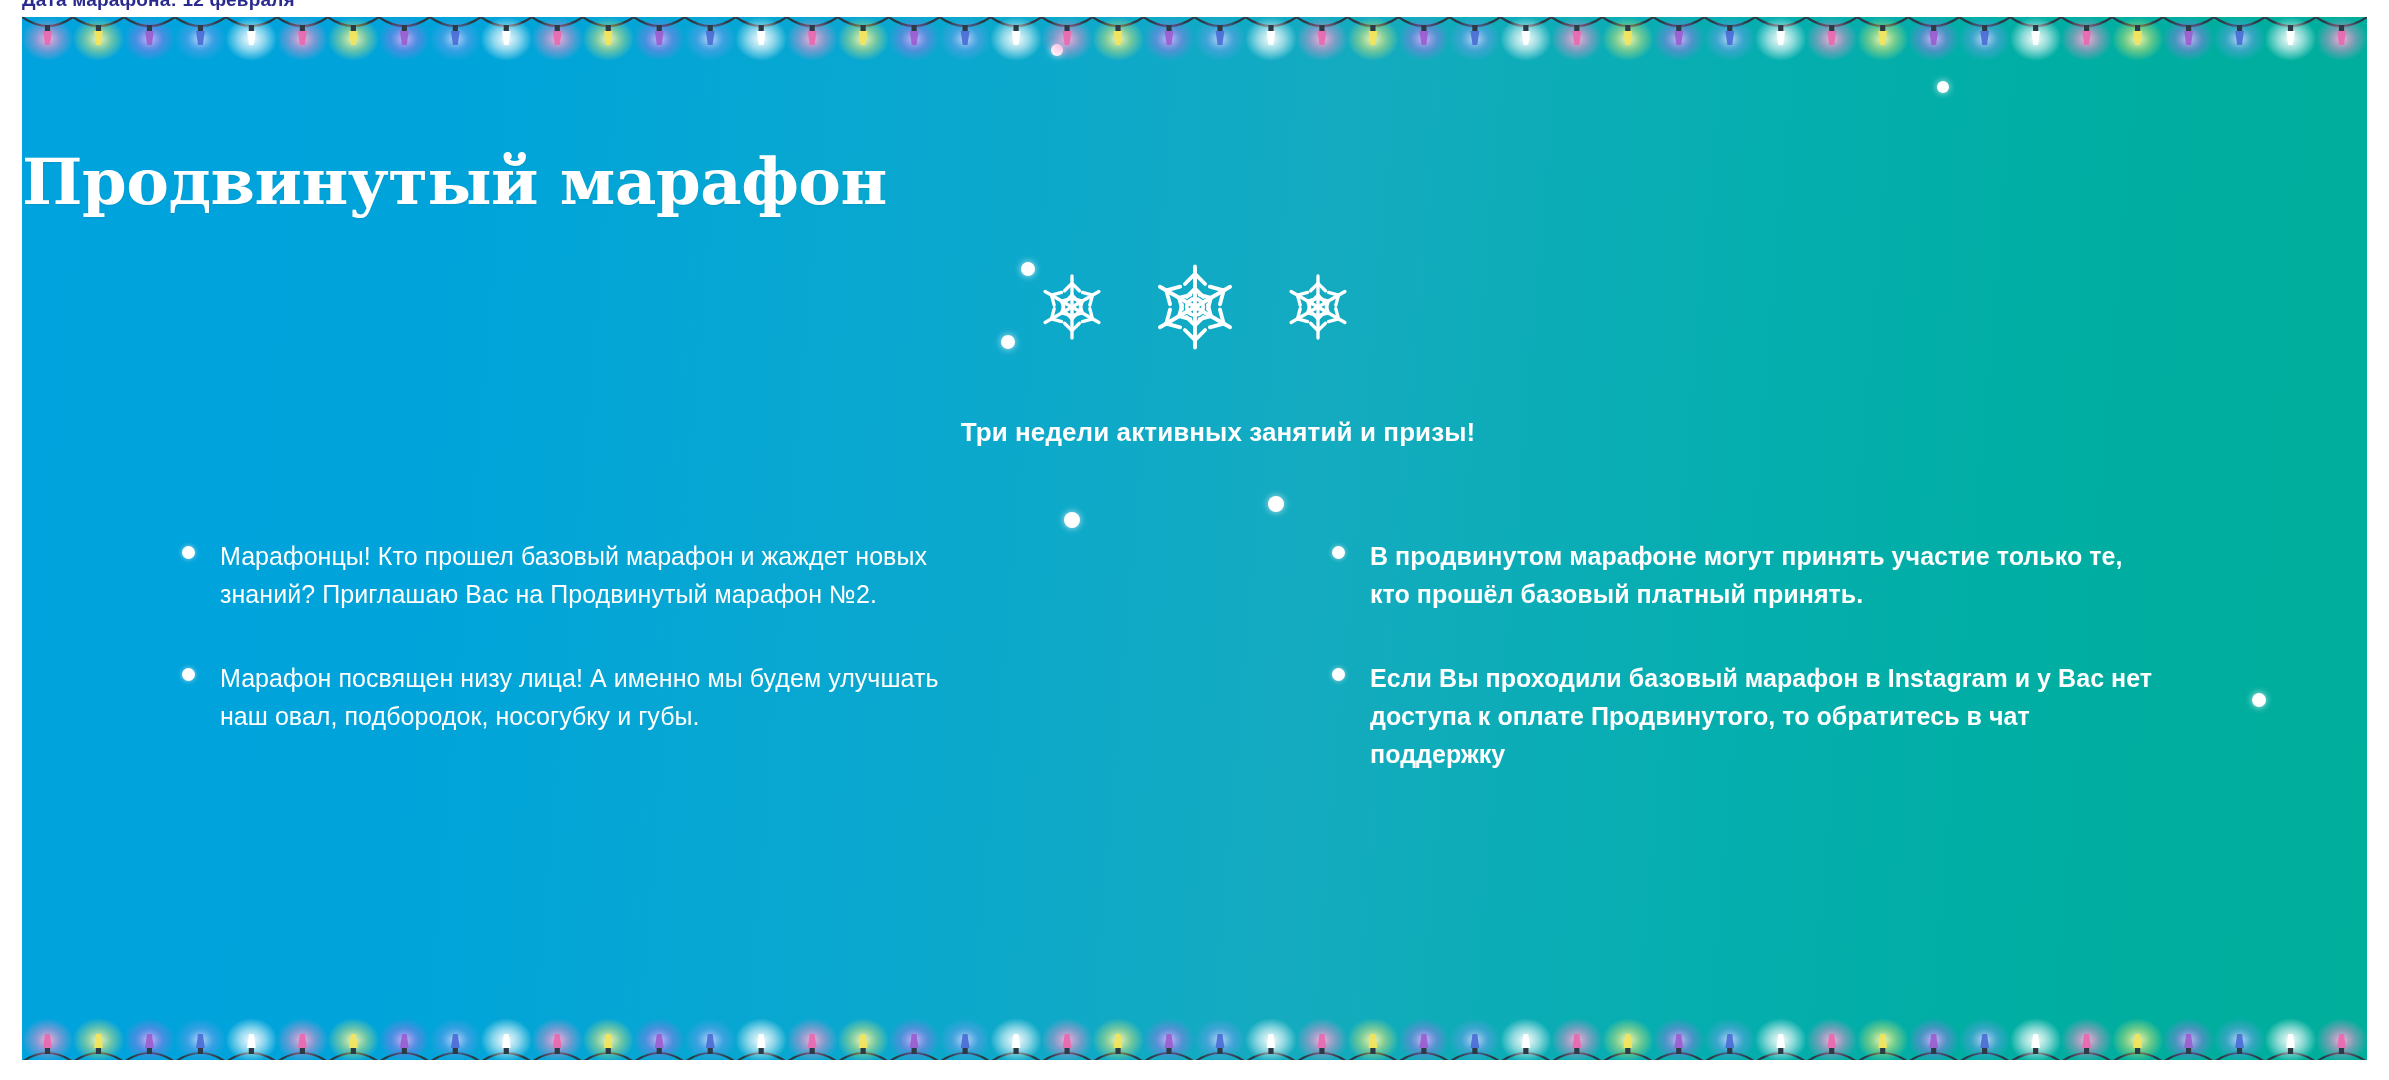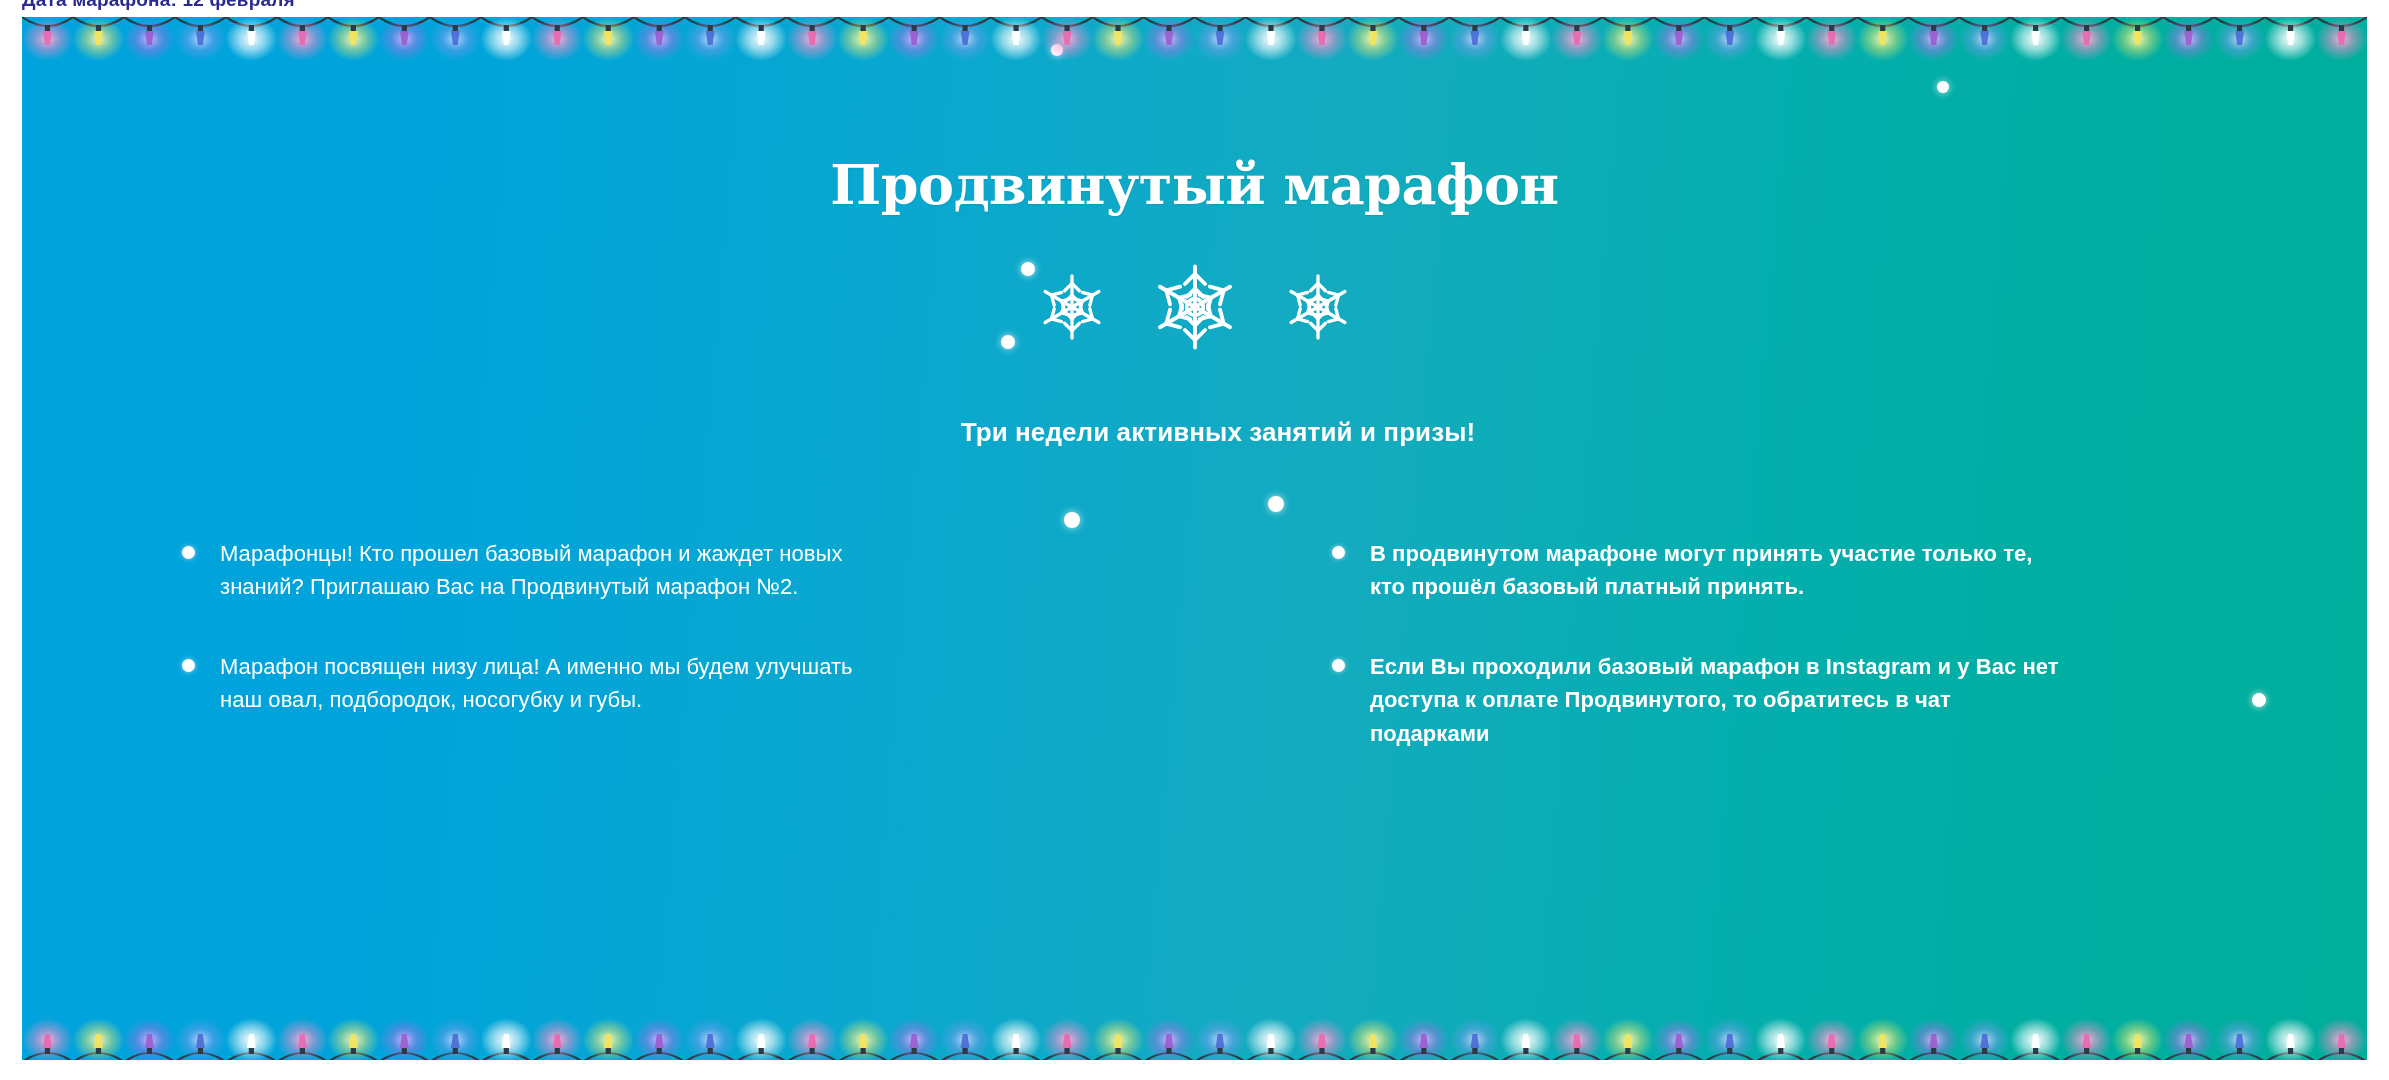--- a/index.html
+++ b/index.html
@@ -78,26 +78,25 @@
     pointer-events: none;
   }
   #garland-top { top: -12px; }
   #garland-bottom { bottom: -14px; transform: scaleY(-1); }
 
   
   #title {
     position: absolute;
     left: 0;
     right: 0;
-    top: 104px;
-    text-align: center;
+    top: 88px;
     color: #ffffff;
     font-family: "DejaVu Serif", "Liberation Serif", serif;
     font-weight: 700;
-    font-size: 54px;
+    font-size: 64px;
     letter-spacing: -0.5px;
     line-height: 1.05;
     z-index: 20;
     text-shadow: 0 1px 2px rgba(0,0,0,0.08);
   }
 
   
   #snowflake-row {
     position: absolute;
     left: 0;
@@ -149,21 +148,21 @@
     width: 1165px;
     padding-left: 130px;
     padding-right: 40px;
     font-weight: bold;
   }
   .bullet-item {
     position: relative;
     padding-left: 38px;
     margin-bottom: 46px;
     color: #ffffff;
-    font-size: 22px;
+    font-size: 25px;
     line-height: 1.52;
     letter-spacing: 0.05px;
   }
   .bullet-item:last-child { margin-bottom: 0; }
   .bullet-dot {
     position: absolute;
     left: 0;
     top: 9px;
     width: 13px;
     height: 13px;
@@ -502,21 +501,21 @@
       <div class="bullet-col" id="bullet-col-right">
           <div class="bullet-item">
             <span class="bullet-dot"></span>
             <span class="bullet-line">В продвинутом марафоне могут принять участие только те,</span>
             <span class="bullet-line">кто прошёл базовый платный принять.</span>
           </div>
           <div class="bullet-item">
             <span class="bullet-dot"></span>
             <span class="bullet-line">Если Вы проходили базовый марафон в Instagram и у Вас нет</span>
             <span class="bullet-line">доступа к оплате Продвинутого, то обратитесь в чат</span>
-            <span class="bullet-line">подарками</span>
+            <span class="bullet-line">поддержку</span>
           </div>
         </div>
     </div>
 
     <div class="garland" id="garland-bottom">
       <svg viewBox="0 0 2345 56" preserveAspectRatio="none" width="100%" height="100%">
         <g class="garland-content-bottom">
             <path d="M 0 12 Q 25.48913043478261 30 50.97826086956522 12 Q 76.46739130434783 30 101.95652173913044 12 Q 127.44565217391305 30 152.93478260869566 12 Q 178.42391304347825 30 203.91304347826087 12 Q 229.4021739130435 30 254.8913043478261 12 Q 280.3804347826087 30 305.8695652173913 12 Q 331.35869565217394 30 356.8478260869565 12 Q 382.3369565217391 30 407.82608695652175 12 Q 433.3152173913044 30 458.804347826087 12 Q 484.2934782608696 30 509.7826086956522 12 Q 535.2717391304348 30 560.7608695652174 12 Q 586.25 30 611.7391304347826 12 Q 637.2282608695652 30 662.7173913043479 12 Q 688.2065217391305 30 713.695652173913 12 Q 739.1847826086956 30 764.6739130434783 12 Q 790.1630434782609 30 815.6521739130435 12 Q 841.1413043478261 30 866.6304347826087 12 Q 892.1195652173914 30 917.608695652174 12 Q 943.0978260869566 30 968.5869565217391 12 Q 994.0760869565217 30 1019.5652173913044 12 Q 1045.054347826087 30 1070.5434782608695 12 Q 1096.032608695652 30 1121.5217391304348 12 Q 1147.0108695652173 30 1172.5 12 Q 1197.9891304347825 30 1223.4782608695652 12 Q 1248.9673913043478 30 1274.4565217391305 12 Q 1299.945652173913 30 1325.4347826086957 12 Q 1350.9239130434783 30 1376.413043478261 12 Q 1401.9021739130435 30 1427.391304347826 12 Q 1452.8804347826085 30 1478.3695652173913 12 Q 1503.8586956521738 30 1529.3478260869565 12 Q 1554.836956521739 30 1580.3260869565217 12 Q 1605.8152173913043 30 1631.304347826087 12 Q 1656.7934782608695 30 1682.2826086956522 12 Q 1707.7717391304348 30 1733.2608695652175 12 Q 1758.75 30 1784.2391304347827 12 Q 1809.7282608695652 30 1835.217391304348 12 Q 1860.7065217391305 30 1886.195652173913 12 Q 1911.6847826086955 30 1937.1739130434783 12 Q 1962.6630434782608 30 1988.1521739130435 12 Q 2013.641304347826 30 2039.1304347826087 12 Q 2064.6195652173915 30 2090.108695652174 12 Q 2115.5978260869565 30 2141.086956521739 12 Q 2166.5760869565215 30 2192.0652173913045 12 Q 2217.554347826087 30 2243.0434782608695 12 Q 2268.532608695652 30 2294.021739130435 12 Q 2319.5108695652175 30 2345 12" fill="none" stroke="#2d3a46" stroke-width="2.2"></path>
             <ellipse cx="25.48913043478261" cy="34" rx="26" ry="22" fill="url(#glowPink)"></ellipse>
             <rect x="22.889130434782608" y="20" width="5.2" height="6" fill="#2d3a46"></rect>

